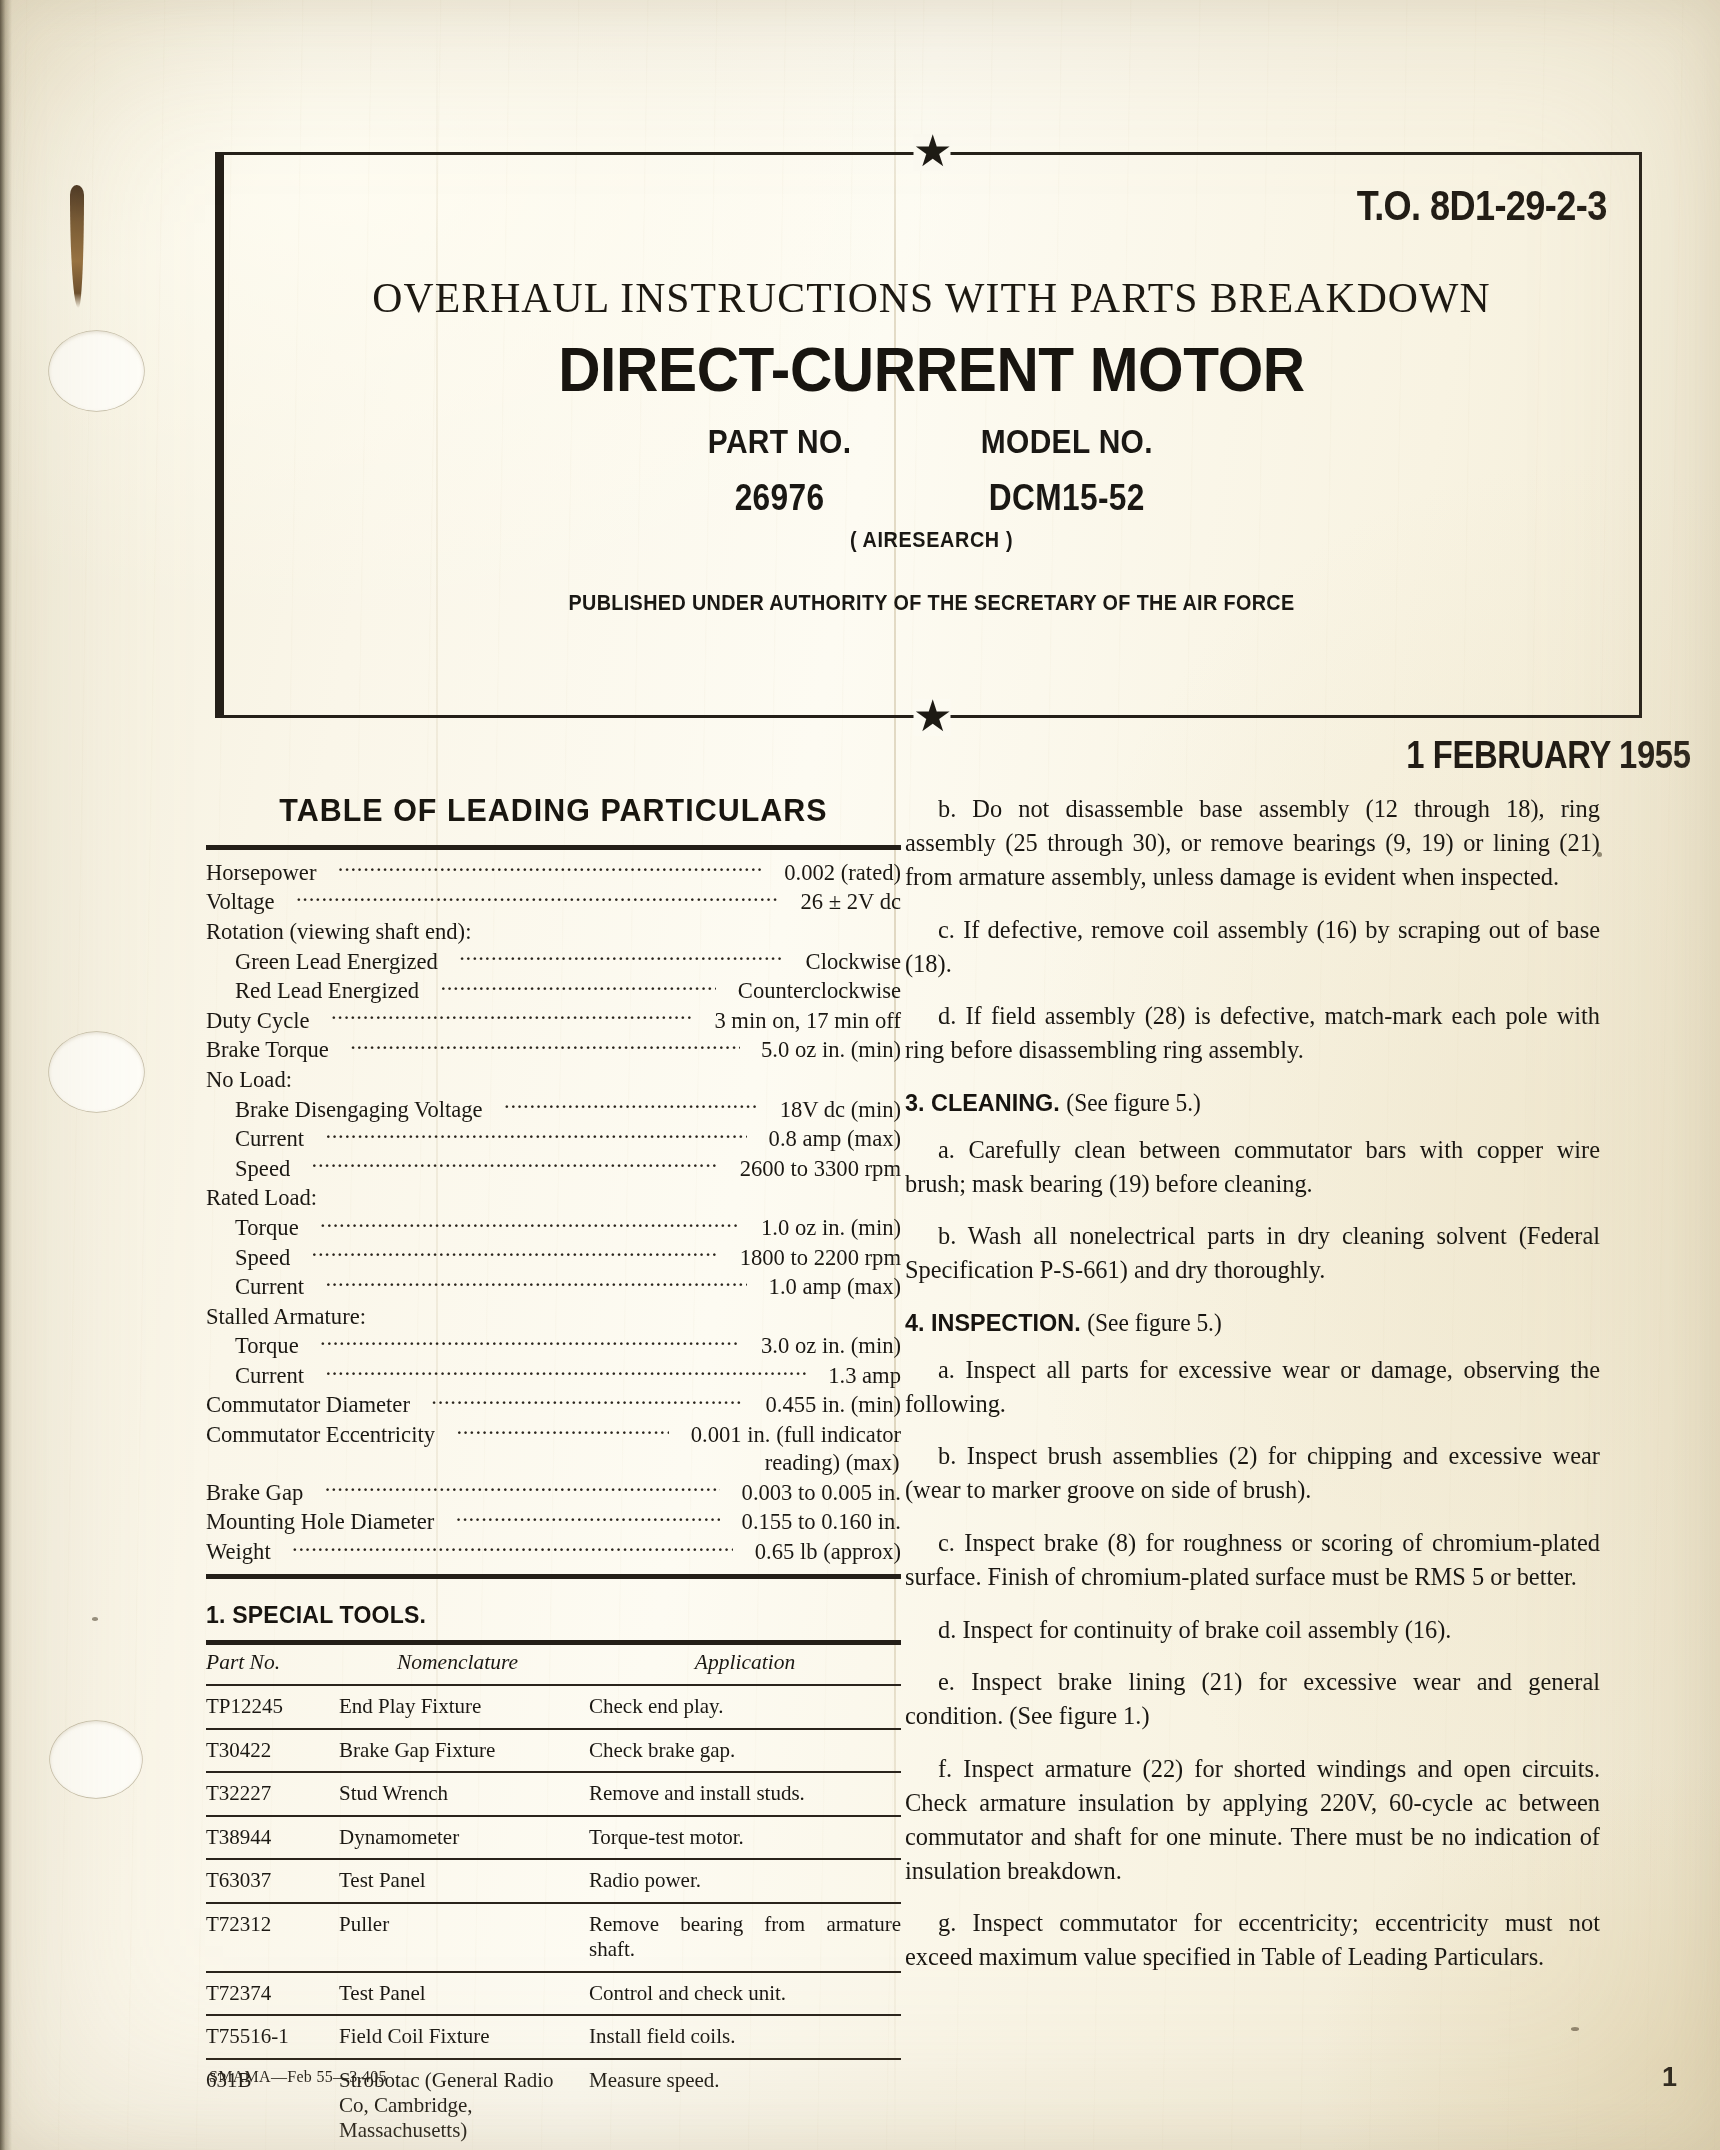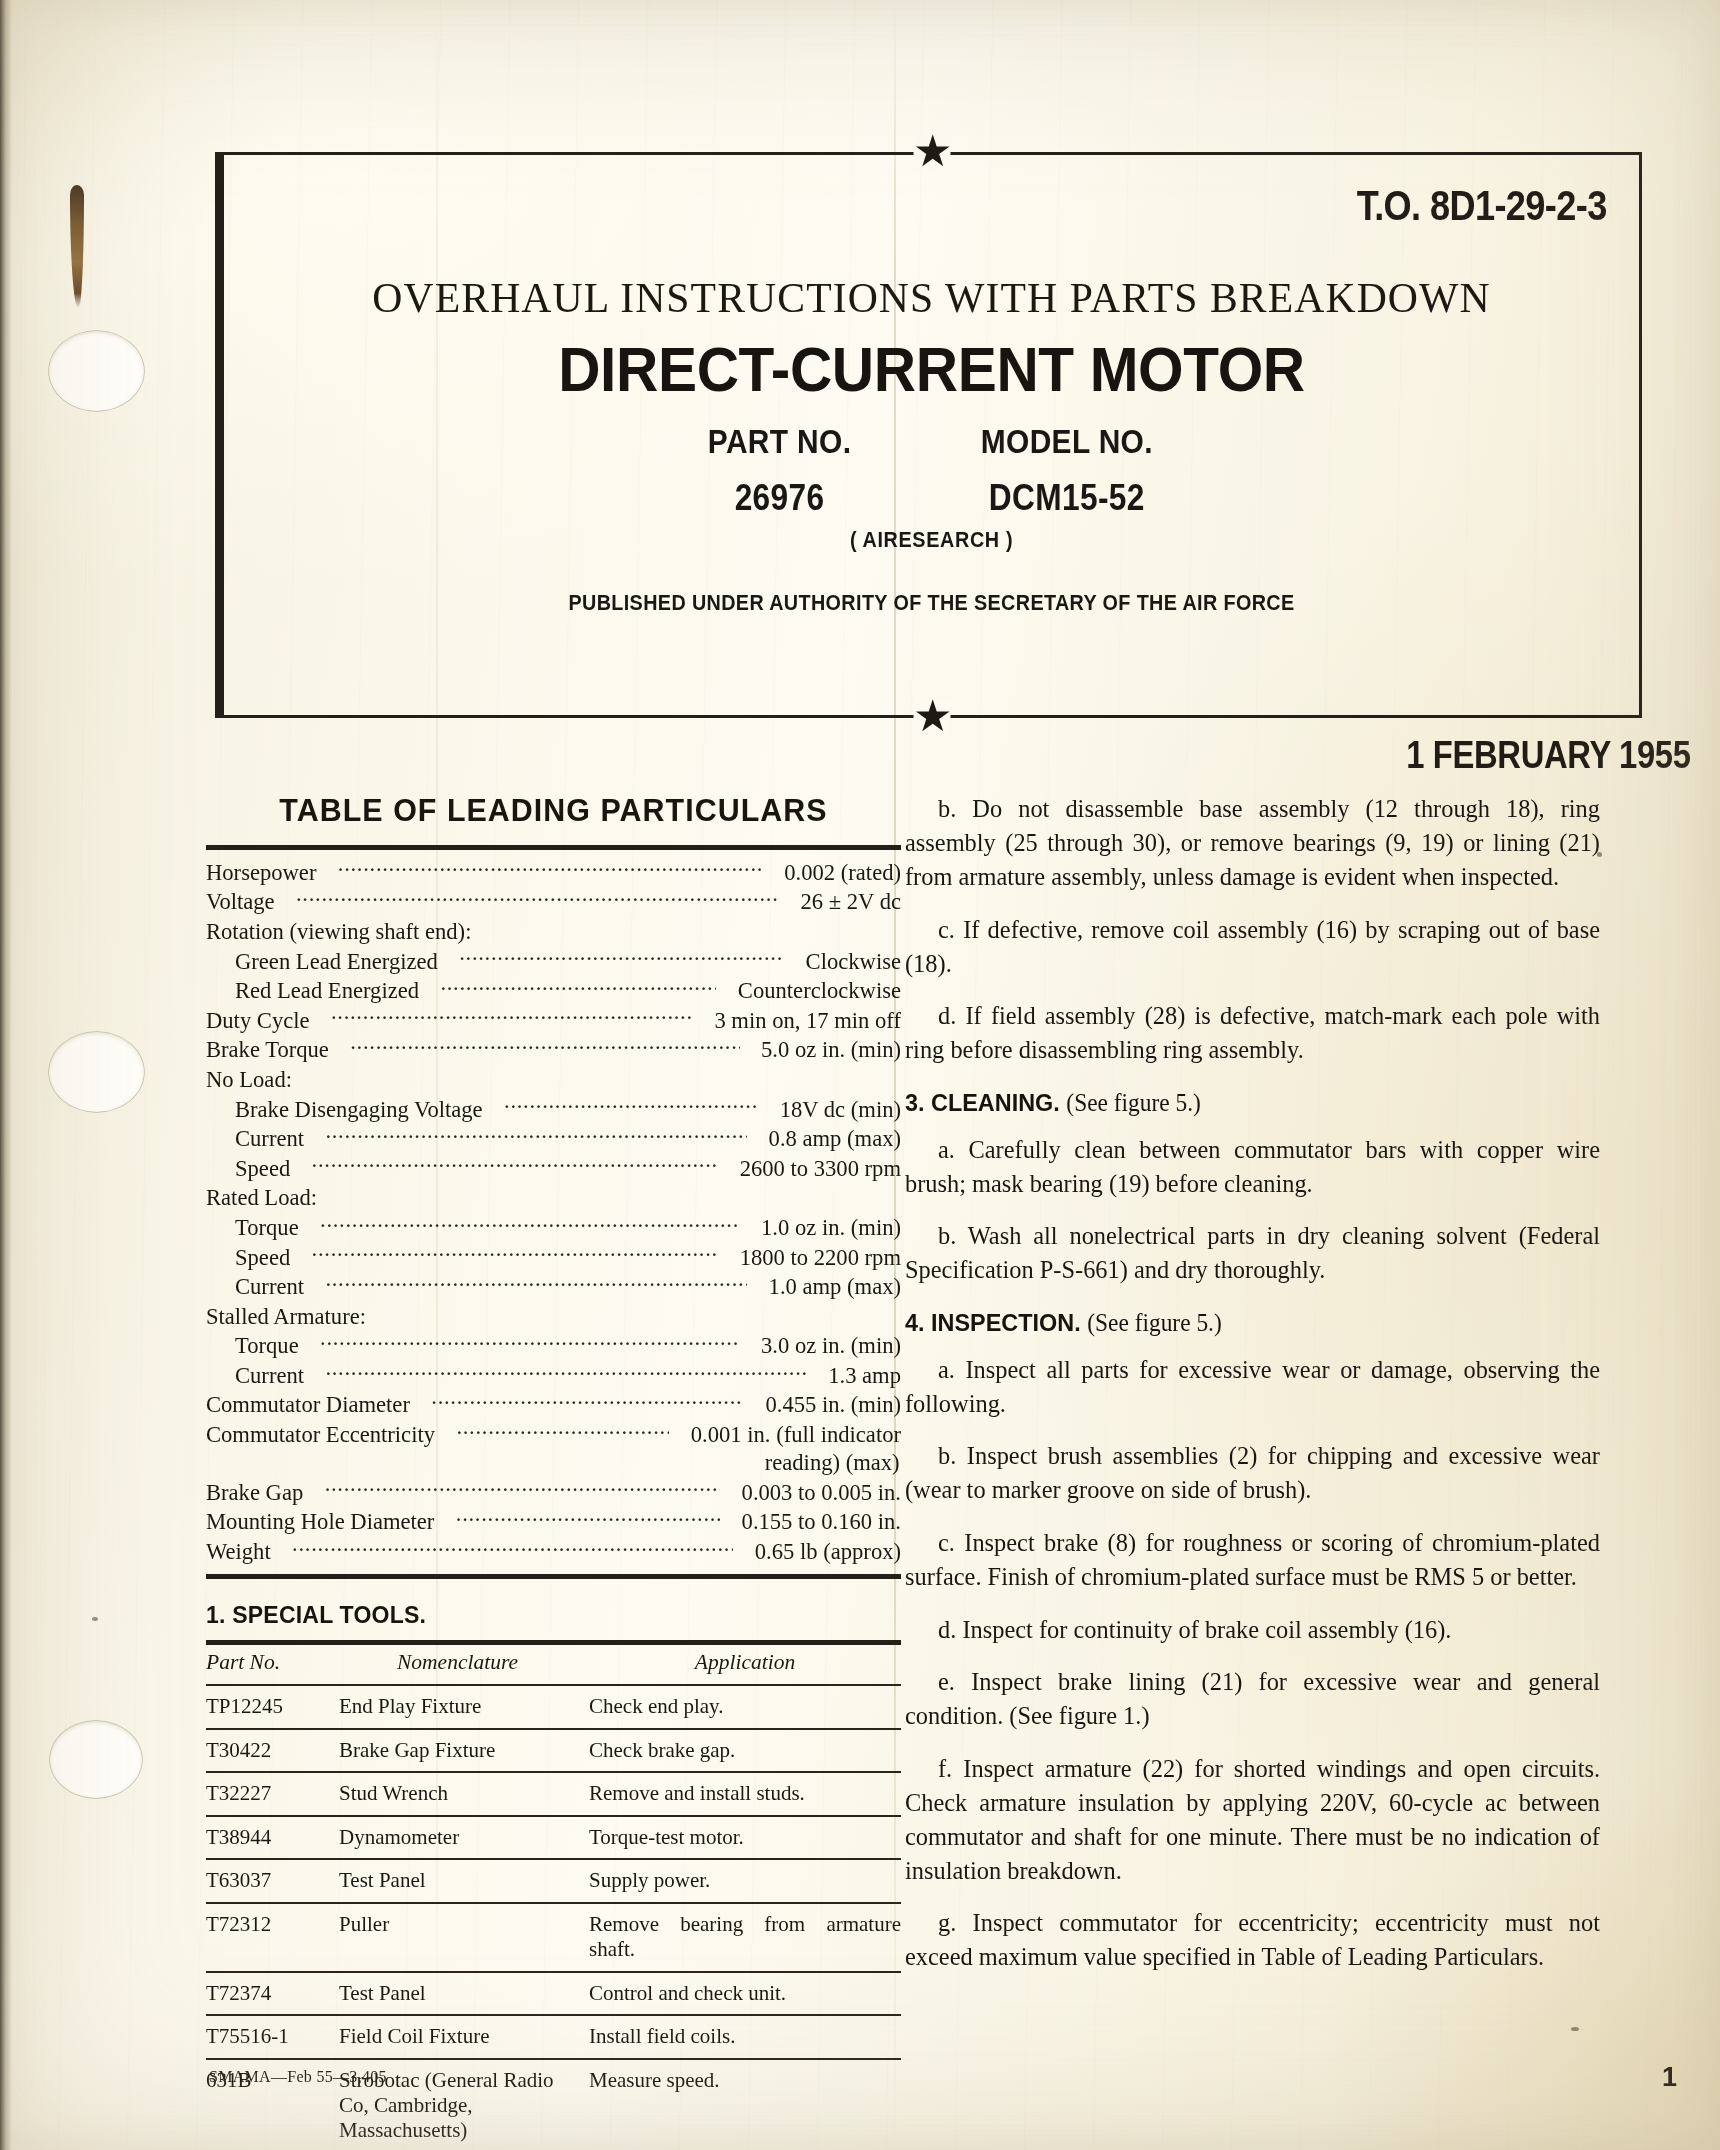--- a/index.html
+++ b/index.html
@@ -541,21 +541,21 @@
           <td class="col-app">Remove and install studs.</td>
         </tr>
         <tr>
           <td class="col-part">T38944</td>
           <td class="col-nom">Dynamometer</td>
           <td class="col-app">Torque-test motor.</td>
         </tr>
         <tr>
           <td class="col-part">T63037</td>
           <td class="col-nom">Test Panel</td>
-          <td class="col-app">Supply power.</td>
+          <td class="col-app">Radio power.</td>
         </tr>
         <tr>
           <td class="col-part">T72312</td>
           <td class="col-nom">Puller</td>
           <td class="col-app">Remove bearing from armature shaft.</td>
         </tr>
         <tr>
           <td class="col-part">T72374</td>
           <td class="col-nom">Test Panel</td>
           <td class="col-app">Control and check unit.</td>

